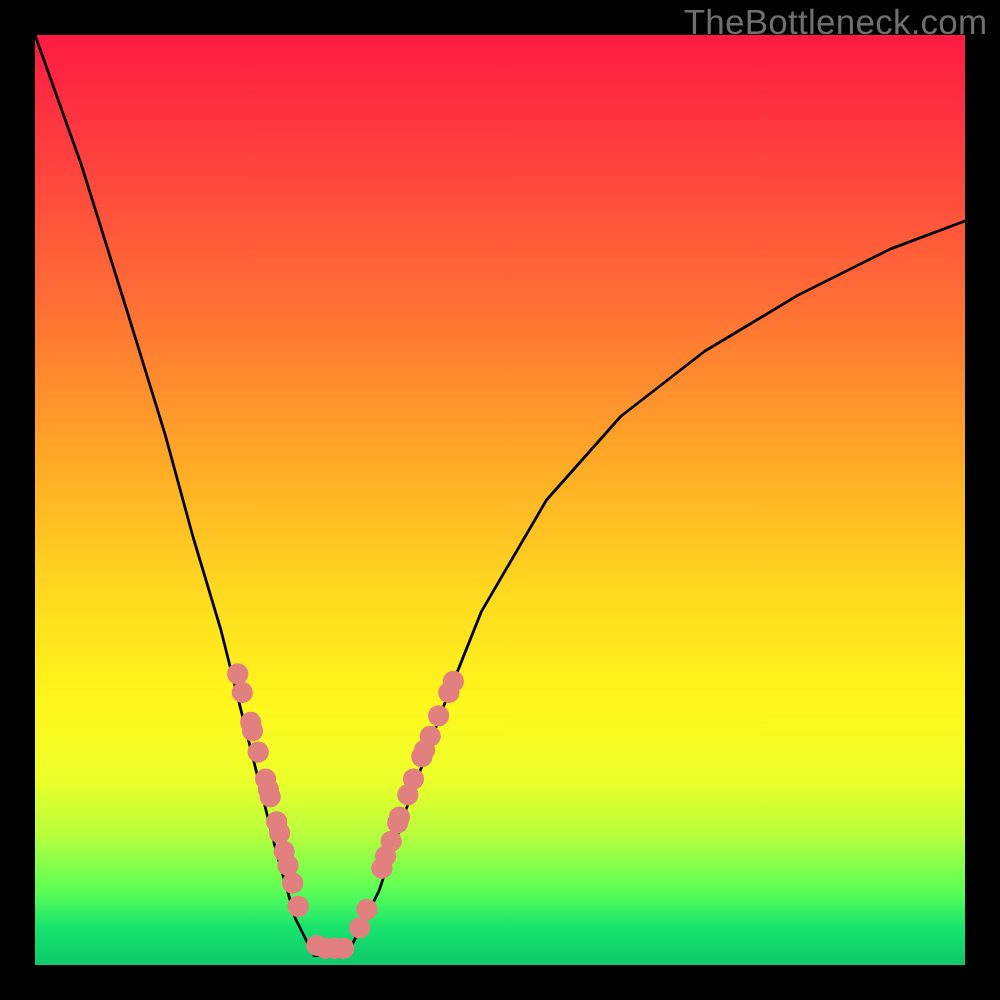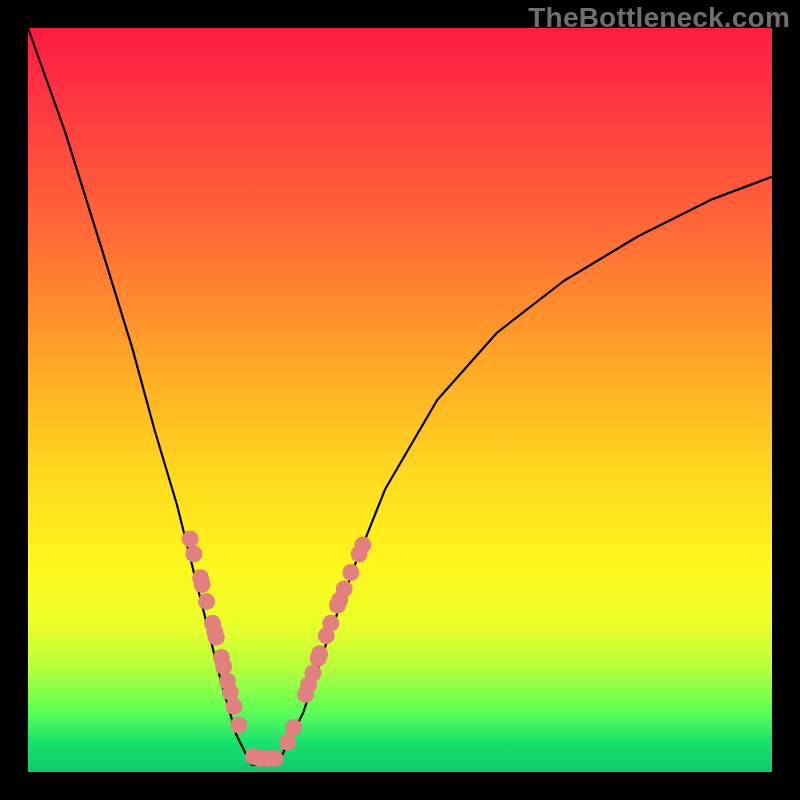--- a/index.html
+++ b/index.html
@@ -38,21 +38,21 @@
       #18e36d 96%,
       #0fc86b 100%
     );
   }
   .watermark {
     position: absolute;
     top: 2px;
     right: 10px;
     color: #6f6f6f;
     font-size: 28px;
-    font-weight: 700;
+    font-weight: 400;
     letter-spacing: 0.2px;
     z-index: 10;
   }
   svg.curve {
     position: absolute;
     left: 0;
     top: 0;
     width: 744px;
     height: 744px;
     overflow: visible;

